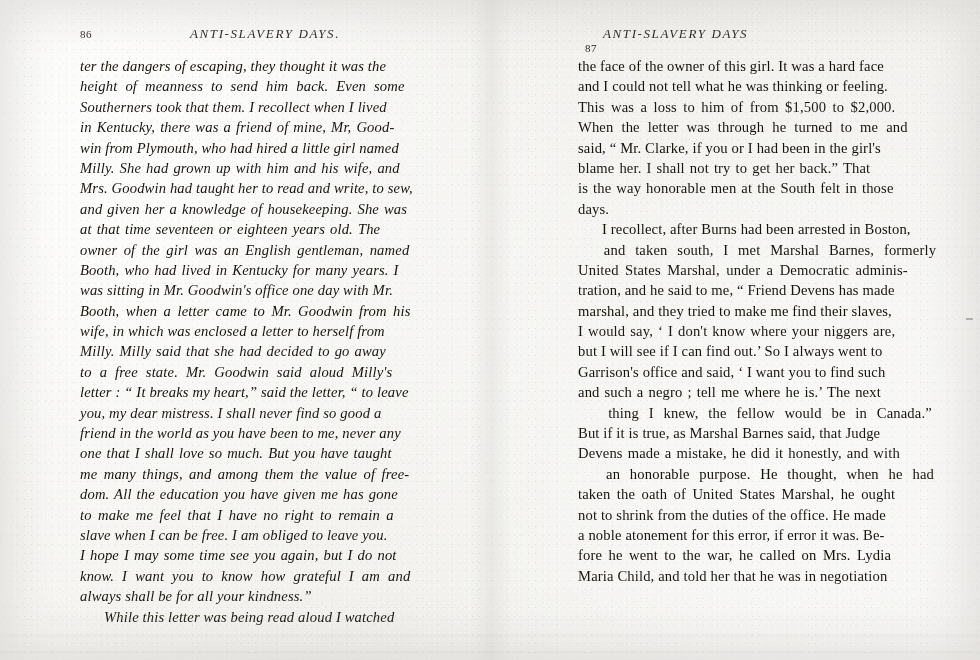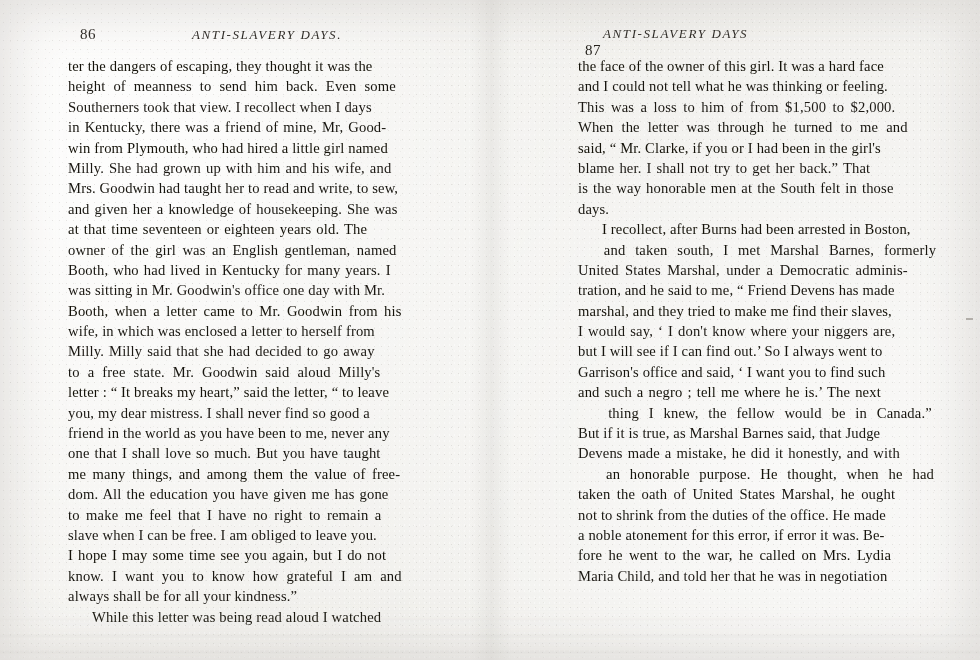--- a/index.html
+++ b/index.html
@@ -85,21 +85,21 @@
     position: absolute;
     top: 26px;
     height: 20px;
     display: flex;
     align-items: baseline;
   }
   .running-head.left  { left: 80px;  width: 382px; }
   .running-head.right { left: 579px; width: 382px; flex-direction: column; }
 
   .folio {
-    font-size: 15px;
+    font-size: 11px;
     letter-spacing: 0.5px;
     color: #201d18;
     font-family: "Liberation Serif", "DejaVu Serif", serif;
   }
   .head-title {
     flex: 1;
     text-align: center;
     font-style: italic;
     font-size: 13px;
     letter-spacing: 1.6px;
@@ -110,21 +110,21 @@
   .running-head.left .head-title { order: 2; padding-right: 30px; }
   .running-head.right .head-title { order: 1; padding-left: 18px; }
   .running-head.right .folio { order: 2; margin-left: 6px; }
 
   
   .column {
     position: absolute;
     top: 56px;
     width: 384px;
   }
-  .column.left  { left: 68px; }
+  .column.left  { left: 80px; font-style: italic; }
   .column.right { left: 578px; }
 
   .para {
     margin: 0;
   }
   .para + .para {
     margin-top: 0;
   }
 
   .line {
@@ -176,21 +176,21 @@
 
   <div class="running-head right">
     <span class="head-title">ANTI-SLAVERY DAYS</span>
     <span class="folio">87</span>
   </div>
 
   <div class="column left" id="left-col">
       <div class="para">
         <span class="line w0">ter the dangers of escaping, they thought it was the</span>
         <span class="line w3">height of meanness to send him back.  Even some</span>
-        <span class="line w0">Southerners took that view.  I recollect when I days</span>
+        <span class="line w0">Southerners took that them.  I recollect when I lived</span>
         <span class="line w1">in Kentucky, there was a friend of mine, Mr, Good-</span>
         <span class="line w0">win from Plymouth, who had hired a little girl named</span>
         <span class="line w1">Milly.  She had grown up with him and his wife, and</span>
         <span class="line w0">Mrs. Goodwin had taught her to read and write, to sew,</span>
         <span class="line w1">and given her a knowledge of housekeeping.  She was</span>
         <span class="line w1">at that time seventeen or eighteen years old.  The</span>
         <span class="line w2">owner of the girl was an English gentleman, named</span>
         <span class="line w1">Booth, who had lived in Kentucky for many years.  I</span>
         <span class="line w0">was sitting in Mr. Goodwin's office one day with Mr.</span>
         <span class="line w2">Booth, when a letter came to Mr. Goodwin from his</span>

